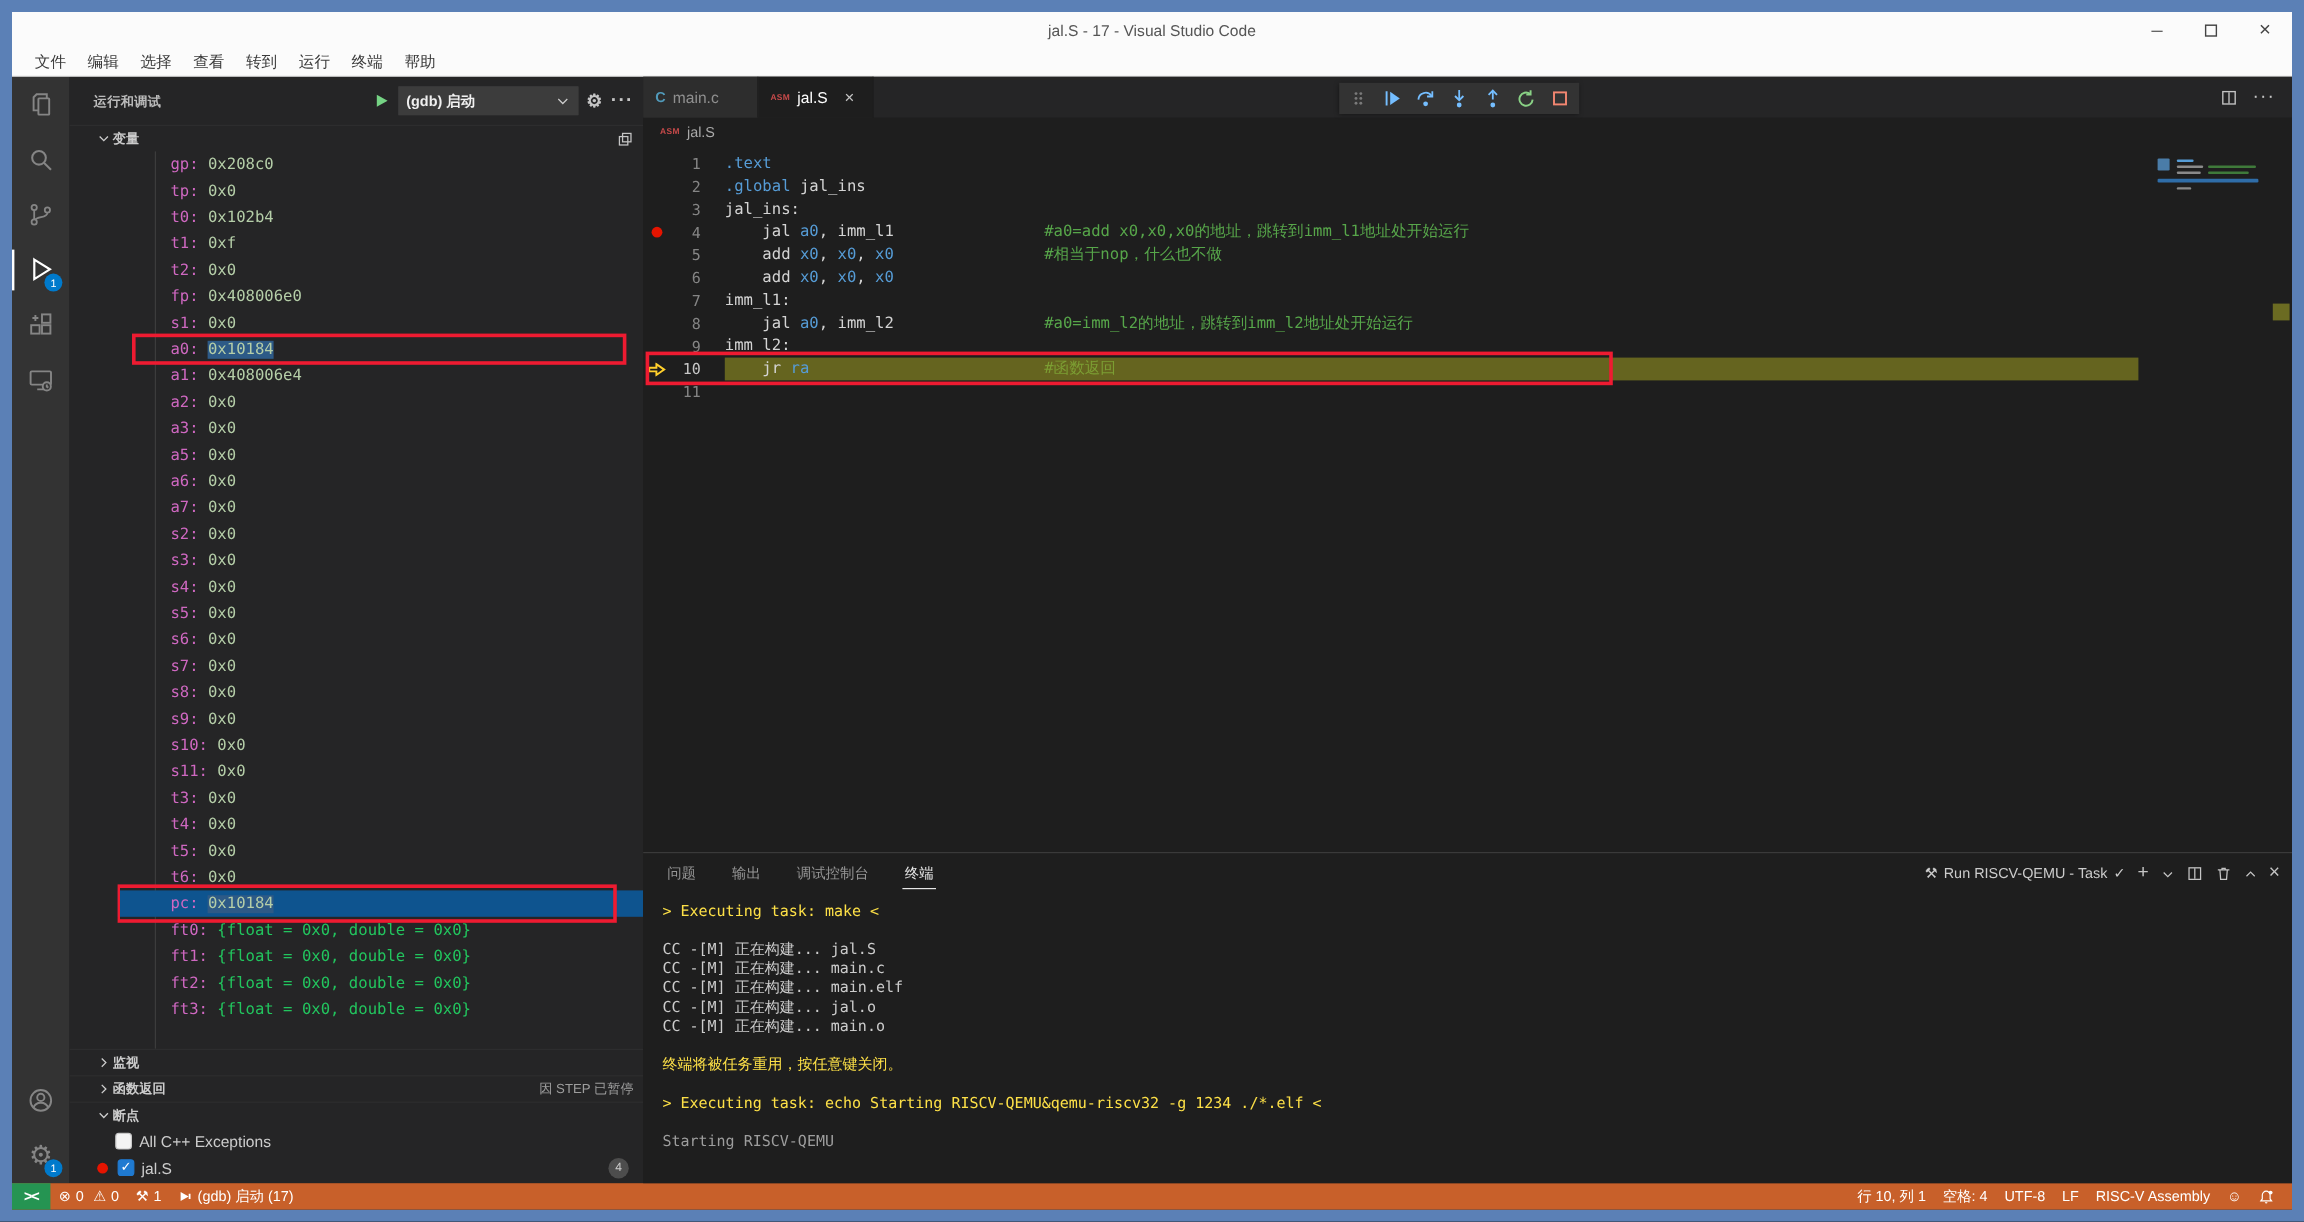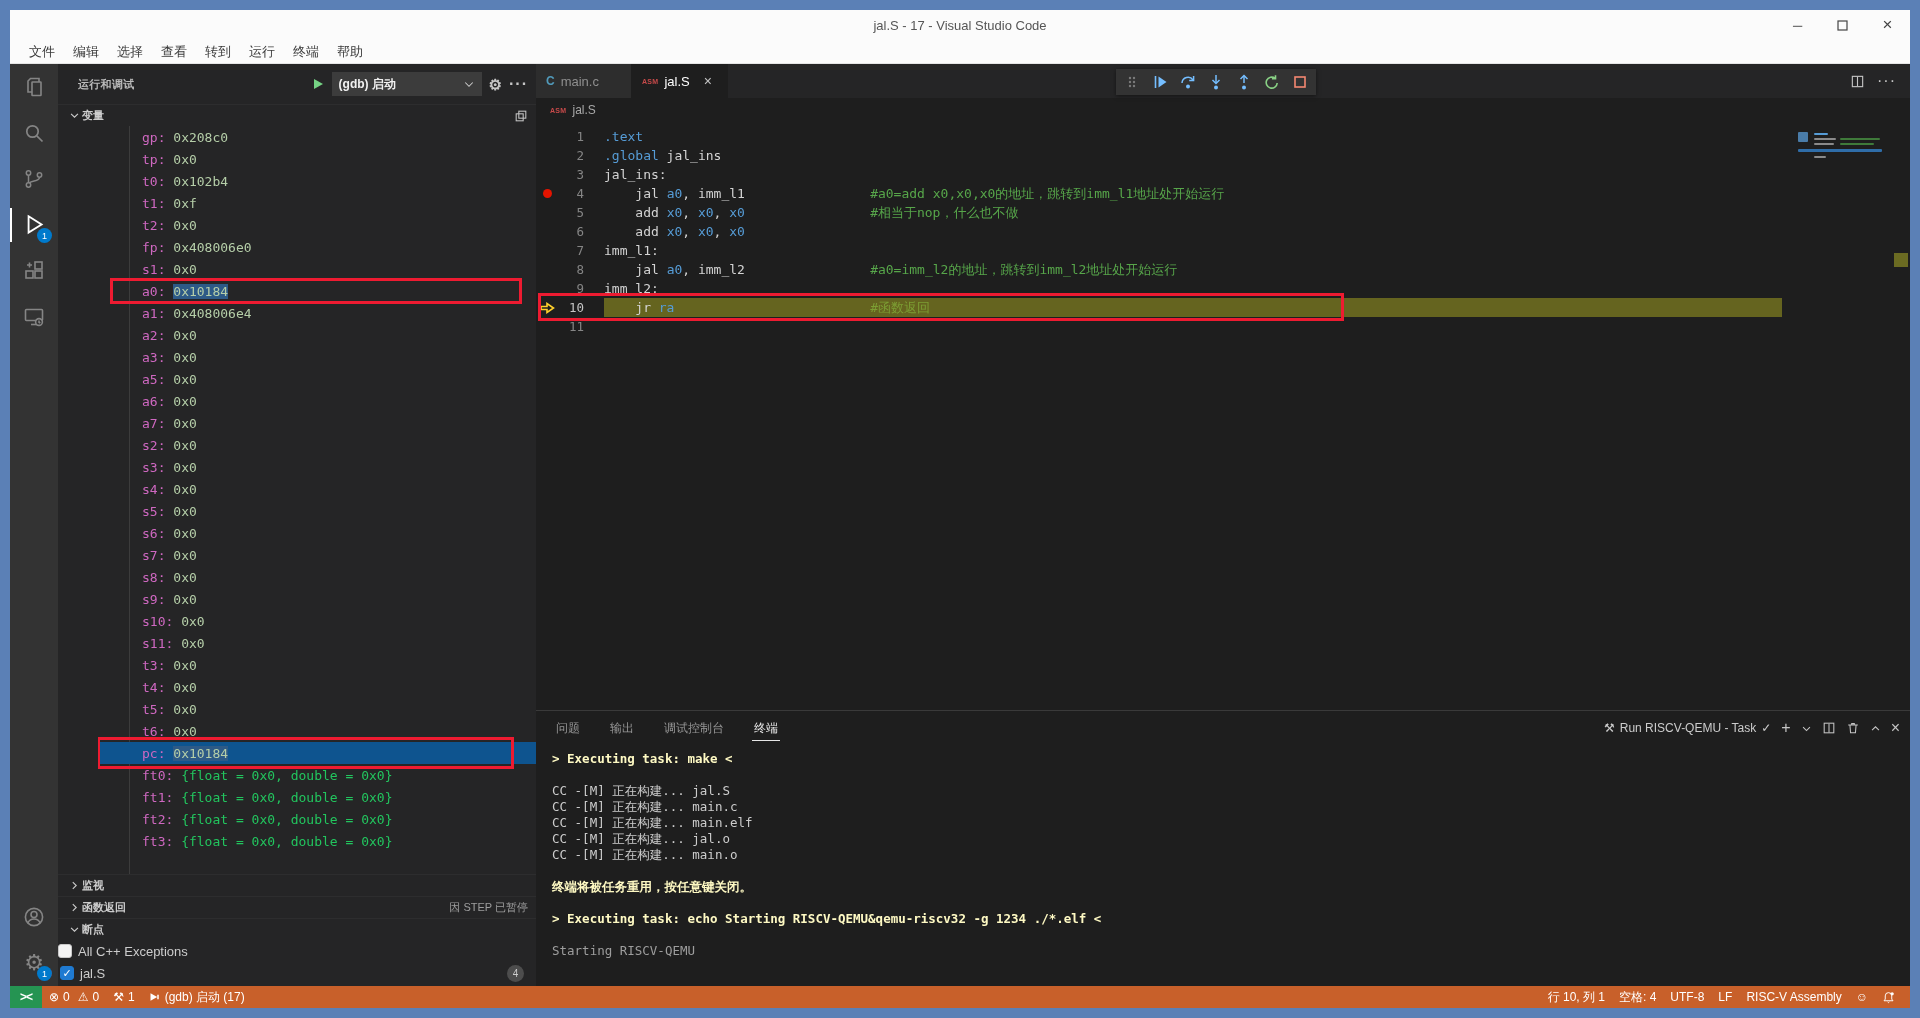--- a/index.html
+++ b/index.html
@@ -25,36 +25,36 @@
   .act-spacer{flex:1;}
   .gear-glyph{font-size:22px;line-height:1;}
   
   .sidebar{width:478px;background:#252526;display:flex;flex-direction:column;flex:none;color:#ccc;min-height:0;}
   .sb-header{height:40px;display:flex;align-items:center;padding:0 8px 0 20px;flex:none;font-weight:bold;}
   .sb-title{font-size:11px;color:#bbbbbb;letter-spacing:.3px;}
   .sb-controls{margin-left:auto;display:flex;align-items:center;gap:7px;}
   .launch-select{background:#3c3c3c;border:1px solid #3c3c3c;color:#f0f0f0;font-size:12px;height:24px;width:150px;
                  display:flex;align-items:center;padding:0 6px;}
   .launch-select .sel-label{flex:1;}
-  .sec-head{height:22px;display:flex;align-items:center;padding:0 8px 0 8px;font-size:11px;font-weight:bold;color:#cccccc;
+  .sec-head{height:22px;display:flex;align-items:center;padding:0 8px 0 20px;font-size:11px;font-weight:bold;color:#cccccc;
             border-top:1px solid #2d2d2e;flex:none;}
   .sec-head .chev{width:16px;height:16px;display:flex;align-items:center;justify-content:center;color:#cccccc;}
   .sec-right{margin-left:auto;font-weight:normal;color:#9d9d9d;font-size:11px;display:flex;align-items:center;gap:6px;}
   .vars{flex:1;overflow:hidden;position:relative;font-family:"DejaVu Sans Mono","Liberation Mono",monospace;font-size:13px;margin-left:40px;}
   .vars .guide{position:absolute;left:31px;top:0;bottom:0;width:1px;background:#3c3c3c;}
   .var-row{height:22px;display:flex;align-items:center;padding-left:44px;position:relative;white-space:pre;}
   .var-row:first-child{margin-top:-10px;}
   .var-name{color:#cf68c1;}
   .var-val{color:#b5cea8;}
   .var-row.dim .var-val{color:#22c55e;}
   .var-row.selected{background:#0e548f;}
   .val-sel{background:#2d5a87;}
   .anno-a0::after{content:'';position:absolute;top:-2px;bottom:-2px;left:12px;right:14px;border:3px solid #ee1b31;pointer-events:none;}
   .anno-pc::after{content:'';position:absolute;top:-5px;bottom:-5px;left:-1px;right:22px;border:3px solid #ee1b31;pointer-events:none;}
-  .bp-row{height:22px;display:flex;align-items:center;font-size:13px;color:#cccccc;flex:none;gap:6px;}
+  .bp-row{height:22px;display:flex;align-items:center;font-size:13px;color:#cccccc;flex:none;gap:6px;margin-left:38px;}
   .chk{width:14px;height:14px;border:1px solid #c8c8c8;border-radius:3px;background:#f4f4f4;flex:none;}
   .chk.checked{background:#1f7ad1;border-color:#1f7ad1;color:#fff;font-size:11px;line-height:13px;text-align:center;}
   .bp-dot{width:9px;height:9px;border-radius:50%;background:#e51400;margin-left:-15px;margin-right:2px;flex:none;}
   .count-badge{margin-left:auto;margin-right:12px;background:#4d4d4d;color:#cccccc;border-radius:9px;min-width:17px;height:17px;
                font-size:10px;display:flex;align-items:center;justify-content:center;}
   
   .editor-col{flex:1;display:flex;flex-direction:column;min-width:0;position:relative;background:#1e1e1e;}
   .tabbar{height:34px;background:#252526;display:flex;align-items:stretch;flex:none;position:relative;}
   .tab{display:flex;align-items:center;gap:6px;padding:0 10px;font-size:13px;color:#8f8f8f;background:#2d2d2d;border-right:1px solid #1e1e1e;min-width:96px;}
   .tab.active{background:#1e1e1e;color:#ffffff;}
@@ -85,21 +85,21 @@
   
   .panel{height:276px;border-top:1px solid #3a3a3a;display:flex;flex-direction:column;flex:none;}
   .panel-head{height:34px;display:flex;align-items:center;padding:0 10px 0 18px;flex:none;}
   .ptab{font-size:12px;color:#969696;margin-right:26px;padding:6px 2px;text-transform:uppercase;position:relative;}
   .ptab.active{color:#e7e7e7;}
   .ptab.active::after{content:'';position:absolute;left:0;right:0;bottom:2px;height:1px;background:#e7e7e7;}
   .panel-actions{margin-left:auto;display:flex;align-items:center;gap:10px;color:#c5c5c5;font-size:12px;}
   .task-label{display:flex;align-items:center;gap:5px;color:#cccccc;}
   .term{flex:1;padding:6px 0 0 16px;font-family:"DejaVu Sans Mono","Liberation Mono",monospace;font-size:12.5px;overflow:hidden;}
   .tline{height:16px;line-height:16px;color:#cccccc;white-space:pre;}
-  .tline.bold{font-weight:bold;color:#fef9c3;}
+  .tline.bold{font-weight:normal;color:#fde047;}
   .tline.dim{color:#9d9d9d;}
   
   .statusbar{height:22px;background:#c8602a;display:flex;align-items:center;color:#fff;font-size:12px;flex:none;}
   .sb-item{display:flex;align-items:center;gap:4px;padding:0 7px;height:100%;}
   .sb-remote{background:#259452;font-weight:bold;padding:0 10px;letter-spacing:-1px;}
   .sb-right{margin-left:auto;display:flex;align-items:center;height:100%;padding-right:8px;}
   svg{display:block;}
 </style>
 </head>
 <body>

